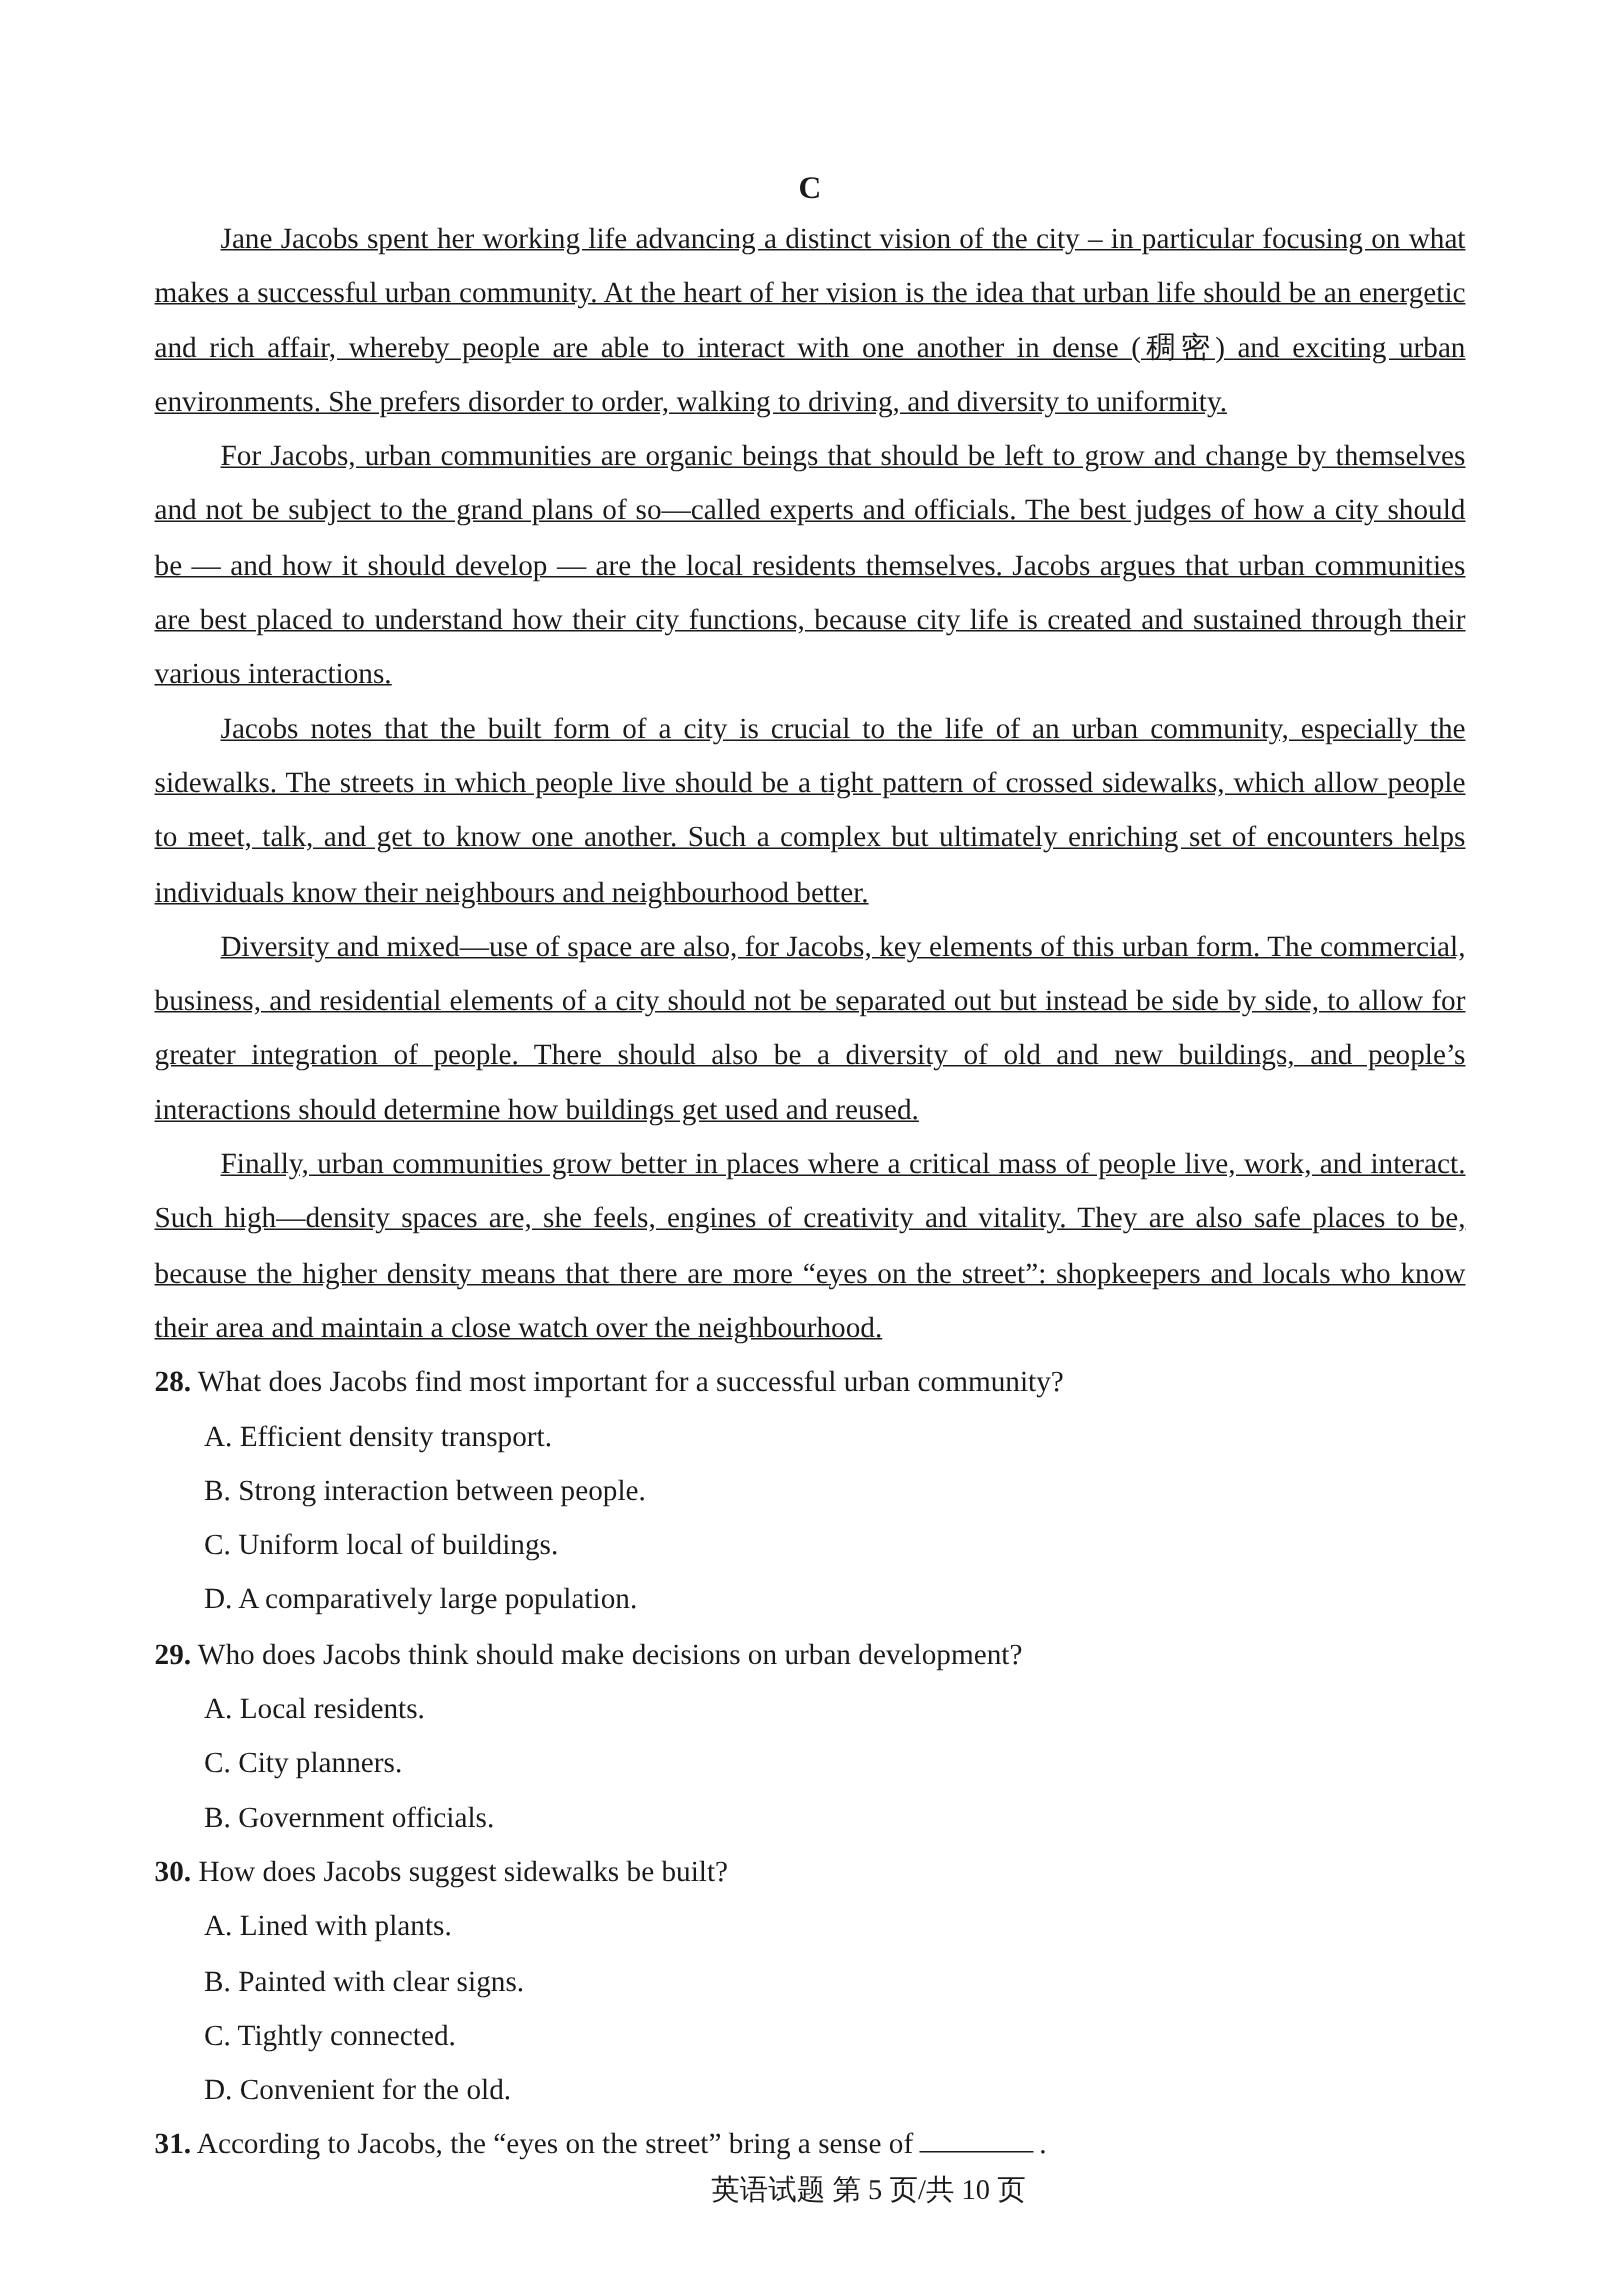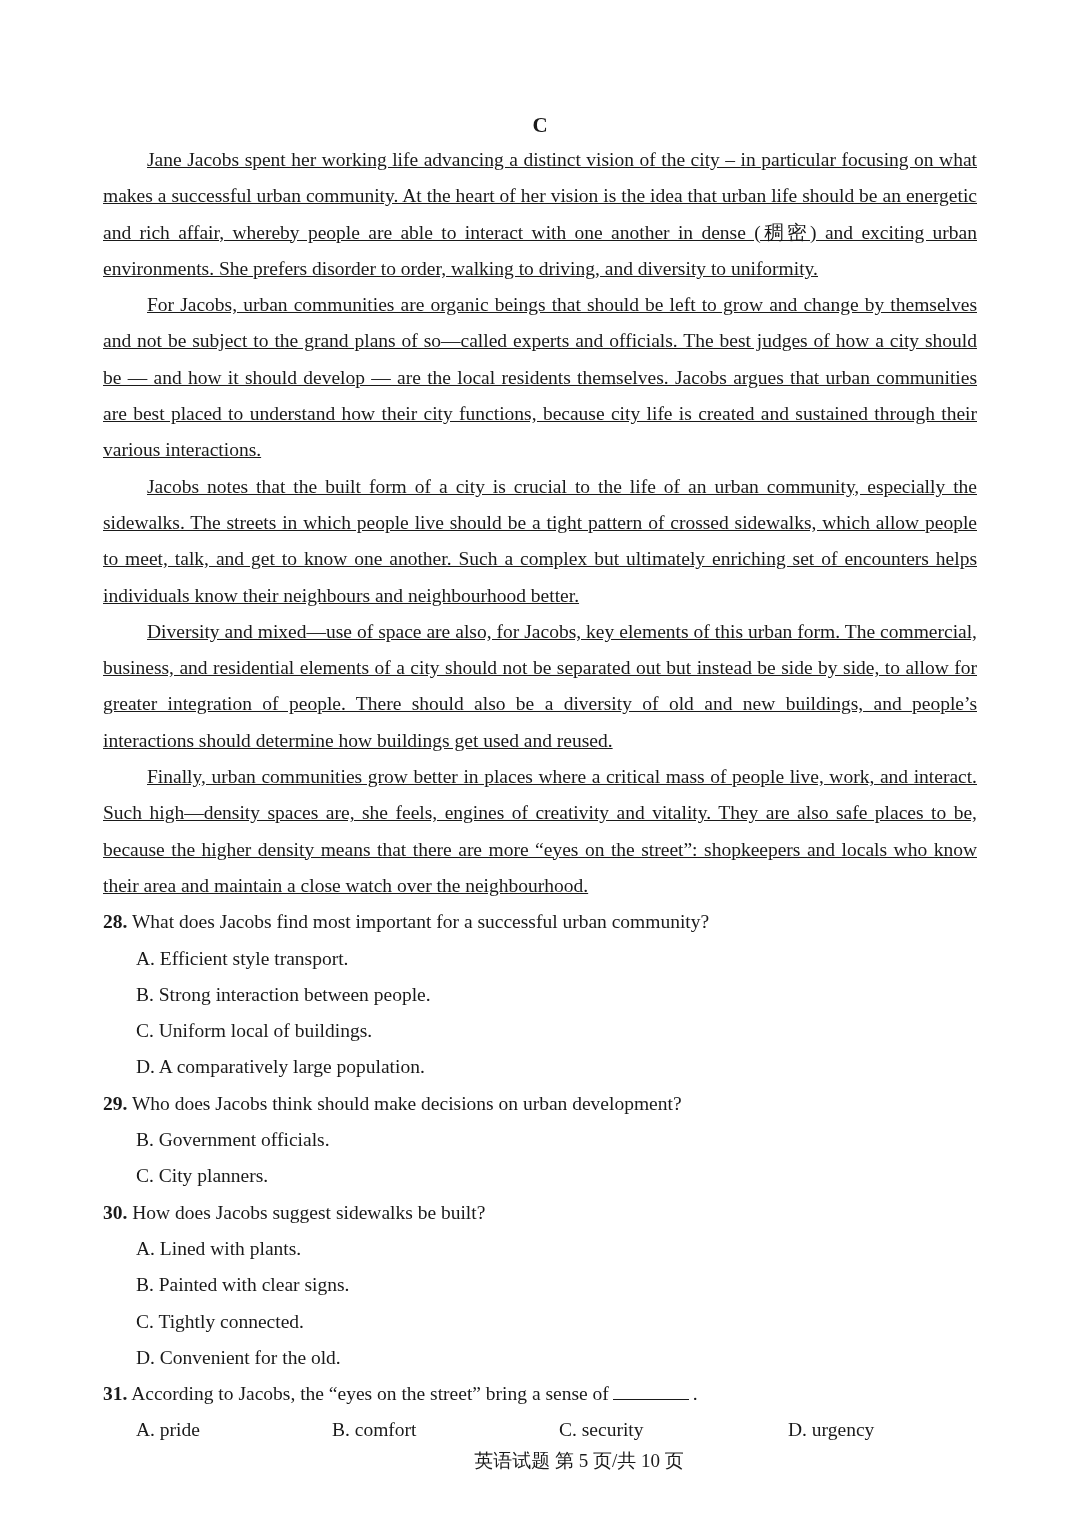--- a/index.html
+++ b/index.html
@@ -42,49 +42,44 @@
     <p class="para">Jane Jacobs spent her working life advancing a distinct vision of the city – in particular focusing on what makes a successful urban community. At the heart of her vision is the idea that urban life should be an energetic and rich affair, whereby people are able to interact with one another in dense (稠密) and exciting urban environments. She prefers disorder to order, walking to driving, and diversity to uniformity.</p>
     <p class="para">For Jacobs, urban communities are organic beings that should be left to grow and change by themselves and not be subject to the grand plans of so—called experts and officials. The best judges of how a city should be — and how it should develop — are the local residents themselves. Jacobs argues that urban communities are best placed to understand how their city functions, because city life is created and sustained through their various interactions.</p>
     <p class="para">Jacobs notes that the built form of a city is crucial to the life of an urban community, especially the sidewalks. The streets in which people live should be a tight pattern of crossed sidewalks, which allow people to meet, talk, and get to know one another. Such a complex but ultimately enriching set of encounters helps individuals know their neighbours and neighbourhood better.</p>
     <p class="para">Diversity and mixed—use of space are also, for Jacobs, key elements of this urban form. The commercial, business, and residential elements of a city should not be separated out but instead be side by side, to allow for greater integration of people. There should also be a diversity of old and new buildings, and people’s interactions should determine how buildings get used and reused.</p>
     <p class="para">Finally, urban communities grow better in places where a critical mass of people live, work, and interact. Such high—density spaces are, she feels, engines of creativity and vitality. They are also safe places to be, because the higher density means that there are more “eyes on the street”: shopkeepers and locals who know their area and maintain a close watch over the neighbourhood.</p>
   </div>
 
   <div>
     <p class="q"><span class="q-num">28.</span> <span>What does Jacobs find most important for a successful urban community?</span></p>
     <div class="opts">
-      <span class="opt">A. Efficient style transport.</span>
+      <span class="opt">A. Efficient density transport.</span>
       <span class="opt">B. Strong interaction between people.</span>
       <span class="opt">C. Uniform local of buildings.</span>
       <span class="opt">D. A comparatively large population.</span>
     </div>
   </div>
 
   <div>
     <p class="q"><span class="q-num">29.</span> <span>Who does Jacobs think should make decisions on urban development?</span></p>
     <div class="opts">
+      <span class="opt">A. Local residents.</span>
+      <span class="opt">C. City planners.</span>
       <span class="opt">B. Government officials.</span>
-      <span class="opt">C. City planners.</span>
     </div>
   </div>
 
   <div>
     <p class="q"><span class="q-num">30.</span> <span>How does Jacobs suggest sidewalks be built?</span></p>
     <div class="opts">
       <span class="opt">A. Lined with plants.</span>
       <span class="opt">B. Painted with clear signs.</span>
       <span class="opt">C. Tightly connected.</span>
       <span class="opt">D. Convenient for the old.</span>
     </div>
   </div>
 
   <div>
     <p class="q"><span class="q-num">31.</span> <span>According to Jacobs, the “eyes on the street” bring a sense of</span><span class="blank"></span><span>.</span></p>
-    <div class="opts4">
-      <span class="opt">A. pride</span>
-      <span class="opt">B. comfort</span>
-      <span class="opt">C. security</span>
-      <span class="opt">D. urgency</span>
-    </div>
   </div>
 </div>
 
 <div class="footer">英语试题 第 5 页/共 10 页</div>
 
 </body></html>

